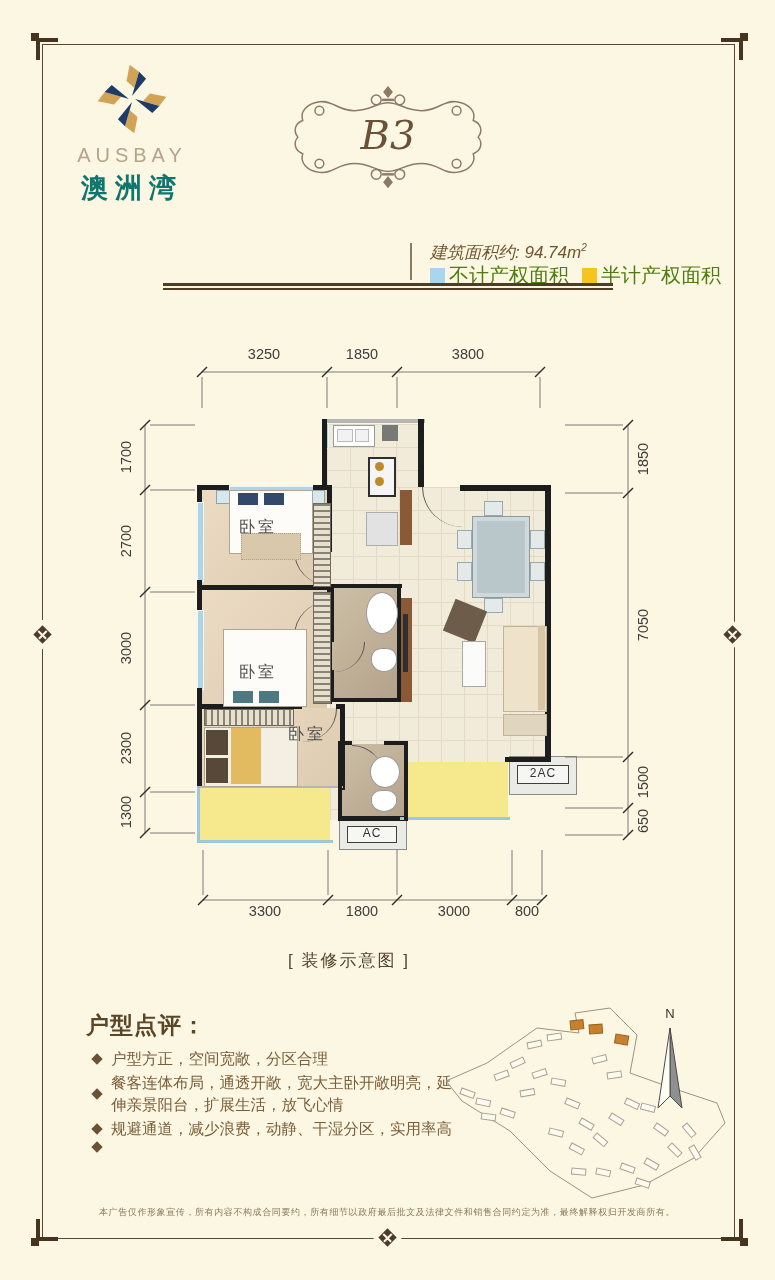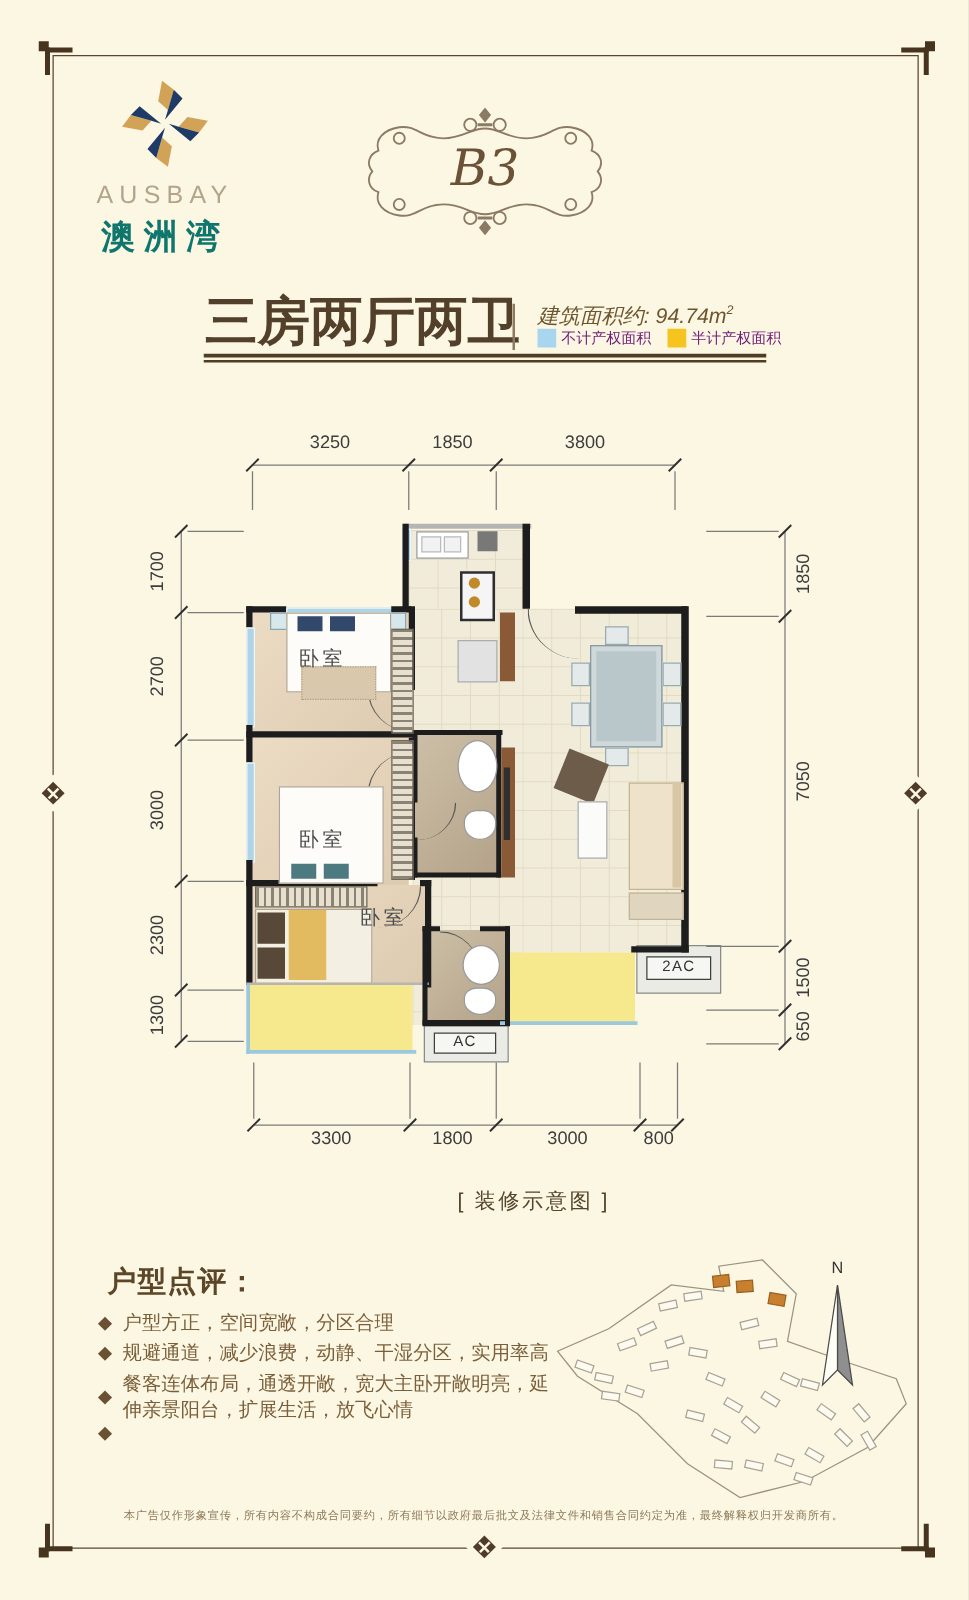--- a/index.html
+++ b/index.html
@@ -22,21 +22,21 @@
             color:#2c4a74;border-left:1.5px solid #2c4a74;border-right:1.5px solid #2c4a74;padding:1px 8px;}
   
   .badge{position:absolute;left:290px;top:86px;width:196px;height:112px;font-style:italic;}
   .badge-text{position:absolute;left:0;top:26px;width:196px;text-align:center;
               font-family:"DejaVu Serif","Liberation Serif",serif;font-size:40px;color:#6b5138;}
   
   .title{position:absolute;left:164px;top:236px;font-size:42px;font-weight:bold;color:#52402a;line-height:1;}
   .hdr-div{position:absolute;left:410px;top:243px;width:2px;height:37px;background:#8a7b63;}
   .area-line{position:absolute;left:430px;top:241px;font-size:17px;color:#6d552f;font-style:italic;}
   .area-line sup{font-size:10px;}
-  .legend{position:absolute;left:430px;top:262px;font-size:12px;color:#701a75;display:flex;gap:13px;align-items:center;}
+  .legend{position:absolute;left:430px;top:262px;font-size:20px;color:#4d7c0f;display:flex;gap:13px;align-items:center;}
   .legend .it{display:flex;align-items:center;gap:4px;}
   .sw{width:15px;height:15px;display:inline-block;}
   .sw-blue{background:#a7d6ee;}
   .sw-yellow{background:#f6c41e;}
   .rule{position:absolute;left:163px;top:283px;width:450px;height:2px;
         border-top:3.5px solid #4f3d24;border-bottom:2px solid #4f3d24;}
   
   .wall{position:absolute;background:#1d1d1d;}
   .lwall{position:absolute;background:#b5b5b5;}
   .win{position:absolute;background:#aed4e6;border:1px solid #eef5f8;}
@@ -50,25 +50,25 @@
   .floor-ac{position:absolute;background:#ebebe5;border:1px solid #8a8a8a;}
   .hatch{position:absolute;background:repeating-linear-gradient(180deg,#8a8274 0 2px,#e8e0cf 2px 6px);border:1px solid #6f675a;}
   .hatch-h{position:absolute;background:repeating-linear-gradient(90deg,#8a8274 0 2px,#e8e0cf 2px 6px);border:1px solid #6f675a;}
   .arc{position:absolute;border:0 solid #555;}
   .furn{position:absolute;}
   .dim{position:absolute;width:60px;height:20px;text-align:center;font-size:14.5px;color:#3d3d3d;}
   .dim.v{transform:rotate(-90deg);}
   .rlabel{position:absolute;width:80px;text-align:center;font-size:16px;color:#4c4c4c;letter-spacing:3px;}
   .aclab{position:absolute;border:1.5px solid #3e3e3e;background:#f6f6f2;text-align:center;
          font-size:12px;color:#333;letter-spacing:1px;line-height:15px;}
-  .caption{position:absolute;left:288px;top:949px;width:200px;text-align:right;
+  .caption{position:absolute;left:288px;top:949px;width:200px;text-align:left;
            font-size:17px;letter-spacing:2px;color:#55452c;}
   
   .rev-title{position:absolute;left:86px;top:1010px;font-size:23px;font-weight:bold;color:#5c4628;letter-spacing:1px;}
-  .rev-list{position:absolute;left:80px;top:1048px;width:362px;}
+  .rev-list{position:absolute;left:93px;top:1048px;width:362px;}
   .rev-item{display:flex;align-items:center;gap:10px;margin-bottom:3px;
             font-size:15.5px;line-height:1.38;color:#7a5f3a;}
   .diamond{flex:0 0 auto;width:8px;height:8px;background:#6b5134;transform:rotate(45deg);}
   
   .compass{position:absolute;left:652px;top:1006px;width:36px;text-align:center;}
   .compass .n{font-size:13px;color:#333;margin-bottom:1px;}
   
   .disclaimer{position:absolute;left:87px;top:1206px;width:600px;text-align:center;
               font-size:9px;letter-spacing:0.6px;color:#8d7a5a;}
 </style>
@@ -115,21 +115,20 @@
           <circle cx="112" cy="89" r="5"></circle>
         <line x1="94" y1="13" x2="106" y2="13" stroke-width="2.5"></line>
         <line x1="94" y1="89" x2="106" y2="89" stroke-width="2.5"></line>
         <path d="M100,10 L104,5 L100,0 L96,5 Z" fill="#8c7a64"></path>
         <path d="M100,102 L104,97 L100,92 L96,97 Z" fill="#8c7a64"></path>
       </g>
     </svg>
     <div class="badge-text">B3</div>
   </div>
 
-  <div class="title">三房两厅两卫</div>
   <div class="hdr-div"></div>
   <div class="area-line">
     <span>建筑面积约:</span>
     <span>94.74</span><span>m</span><sup>2</sup>
   </div>
   <div class="legend">
     <span class="it">
       <span class="sw sw-blue"></span>
       <span>不计产权面积</span>
     </span>
@@ -327,25 +326,25 @@
   <div class="caption">[ 装修示意图 ]</div>
 
   <div class="rev-title">户型点评：</div>
   <div class="rev-list">
     <div class="rev-item">
       <span class="diamond"></span>
       <span>户型方正，空间宽敞，分区合理</span>
     </div>
     <div class="rev-item">
       <span class="diamond"></span>
-      <span>规避通道，减少浪费，动静、干湿分区，实用率高</span>
+      <span>餐客连体布局，通透开敞，宽大主卧开敞明亮，延伸亲景阳台，扩展生活，放飞心情</span>
     </div>
     <div class="rev-item">
       <span class="diamond"></span>
-      <span>餐客连体布局，通透开敞，宽大主卧开敞明亮，延伸亲景阳台，扩展生活，放飞心情</span>
+      <span>规避通道，减少浪费，动静、干湿分区，实用率高</span>
     </div>
     <div class="rev-item">
       <span class="diamond"></span>
       <span></span>
     </div>
   </div>
 
   <svg class="abs" style="left:432px;top:1003px;" width="315" height="210" viewBox="0 0 315 210">
     <path d="M55,60 L105,25 L147,30 L143,10 L178,5 L205,32 L198,70 L240,85 L285,100 L293,120 L262,155 L212,182 L160,195 L118,168 L78,128 L30,98 L14,78 Z" fill="none" stroke="#9a937f" stroke-width="1"></path>
     <g fill="#fdfbf0" stroke="#a9a294" stroke-width="1">

